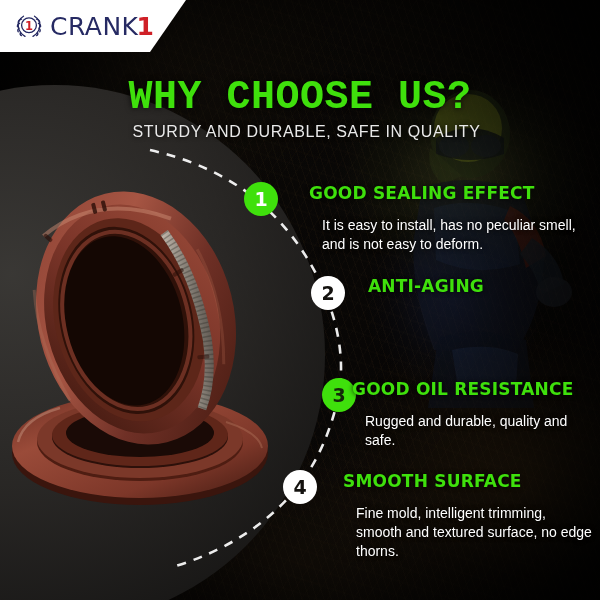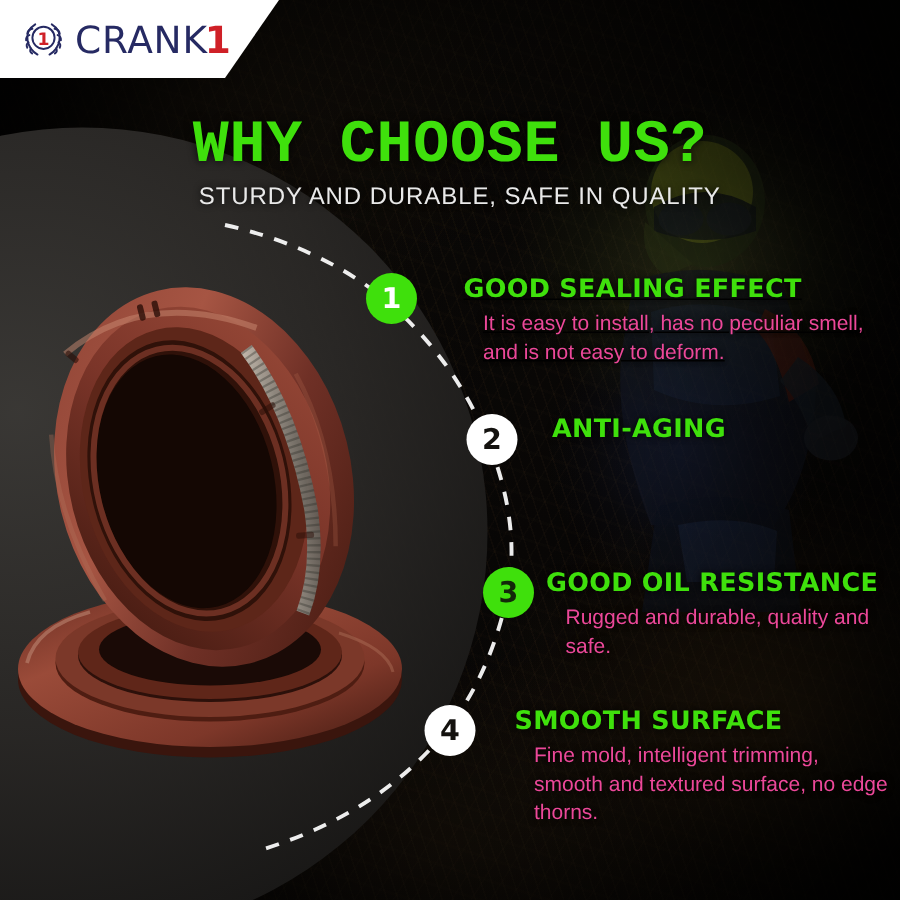--- a/index.html
+++ b/index.html
@@ -114,22 +114,22 @@
   
   .feature { position:absolute; }
   .feature h3 {
     font-family:"DejaVu Sans", sans-serif;
     font-weight:700; font-size:17px; line-height:21px;
     color:#3fe00c; letter-spacing:0.2px;
     text-shadow:0 0 5px rgba(0,0,0,.9);
     white-space:nowrap;
   }
   .feature p {
-    font-size:14px; line-height:19px; color:#ec4899;
-    margin-top:2px; padding-left:13px;
+    font-size:14px; line-height:19px; color:#ffffff;
+    margin-top:12px; padding-left:13px;
     text-shadow:0 0 5px rgba(0,0,0,.95);
   }
 
   
   .product { position:absolute; left:8px; top:170px; width:270px; height:360px; }
 </style>
 </head>
 <body>
 
 <div class="poster">
@@ -250,30 +250,30 @@
 
   <svg class="connector">
     <path d="M150 150 Q212 164 256 199 Q302 238 325 293 Q348 350 338 398 Q326 452 296 489 Q252 542 176 566" fill="none" stroke="#ffffff" stroke-width="2.6" stroke-dasharray="9 8" stroke-linecap="butt" opacity=".92"></path>
   </svg>
 
   <div class="marker green" style="left:244px; top:182px;">1</div>
   <div class="marker white" style="left:311px; top:276px;">2</div>
   <div class="marker green dark-num" style="left:322px; top:378px;">3</div>
   <div class="marker white" style="left:283px; top:470px;">4</div>
 
-  <div class="feature" style="left:309px; top:183px; width:280px;text-decoration:underline;">
+  <div class="feature" style="left:309px; top:183px; width:280px;">
     <h3>GOOD SEALING EFFECT</h3>
     <p>It is easy to install, has no peculiar smell, and is not easy to deform.</p>
   </div>
 
   <div class="feature" style="left:368px; top:276px; width:232px;">
     <h3>ANTI-AGING</h3>
   </div>
 
-  <div class="feature" style="left:364px; top:379px; width:226px;">
+  <div class="feature" style="left:352px; top:379px; width:226px;">
     <h3>GOOD OIL RESISTANCE</h3>
     <p>Rugged and durable, quality and safe.</p>
   </div>
 
   <div class="feature" style="left:343px; top:471px; width:250px;">
     <h3>SMOOTH SURFACE</h3>
     <p>Fine mold, intelligent trimming, smooth and textured surface, no edge thorns.</p>
   </div>
 
 </div>

